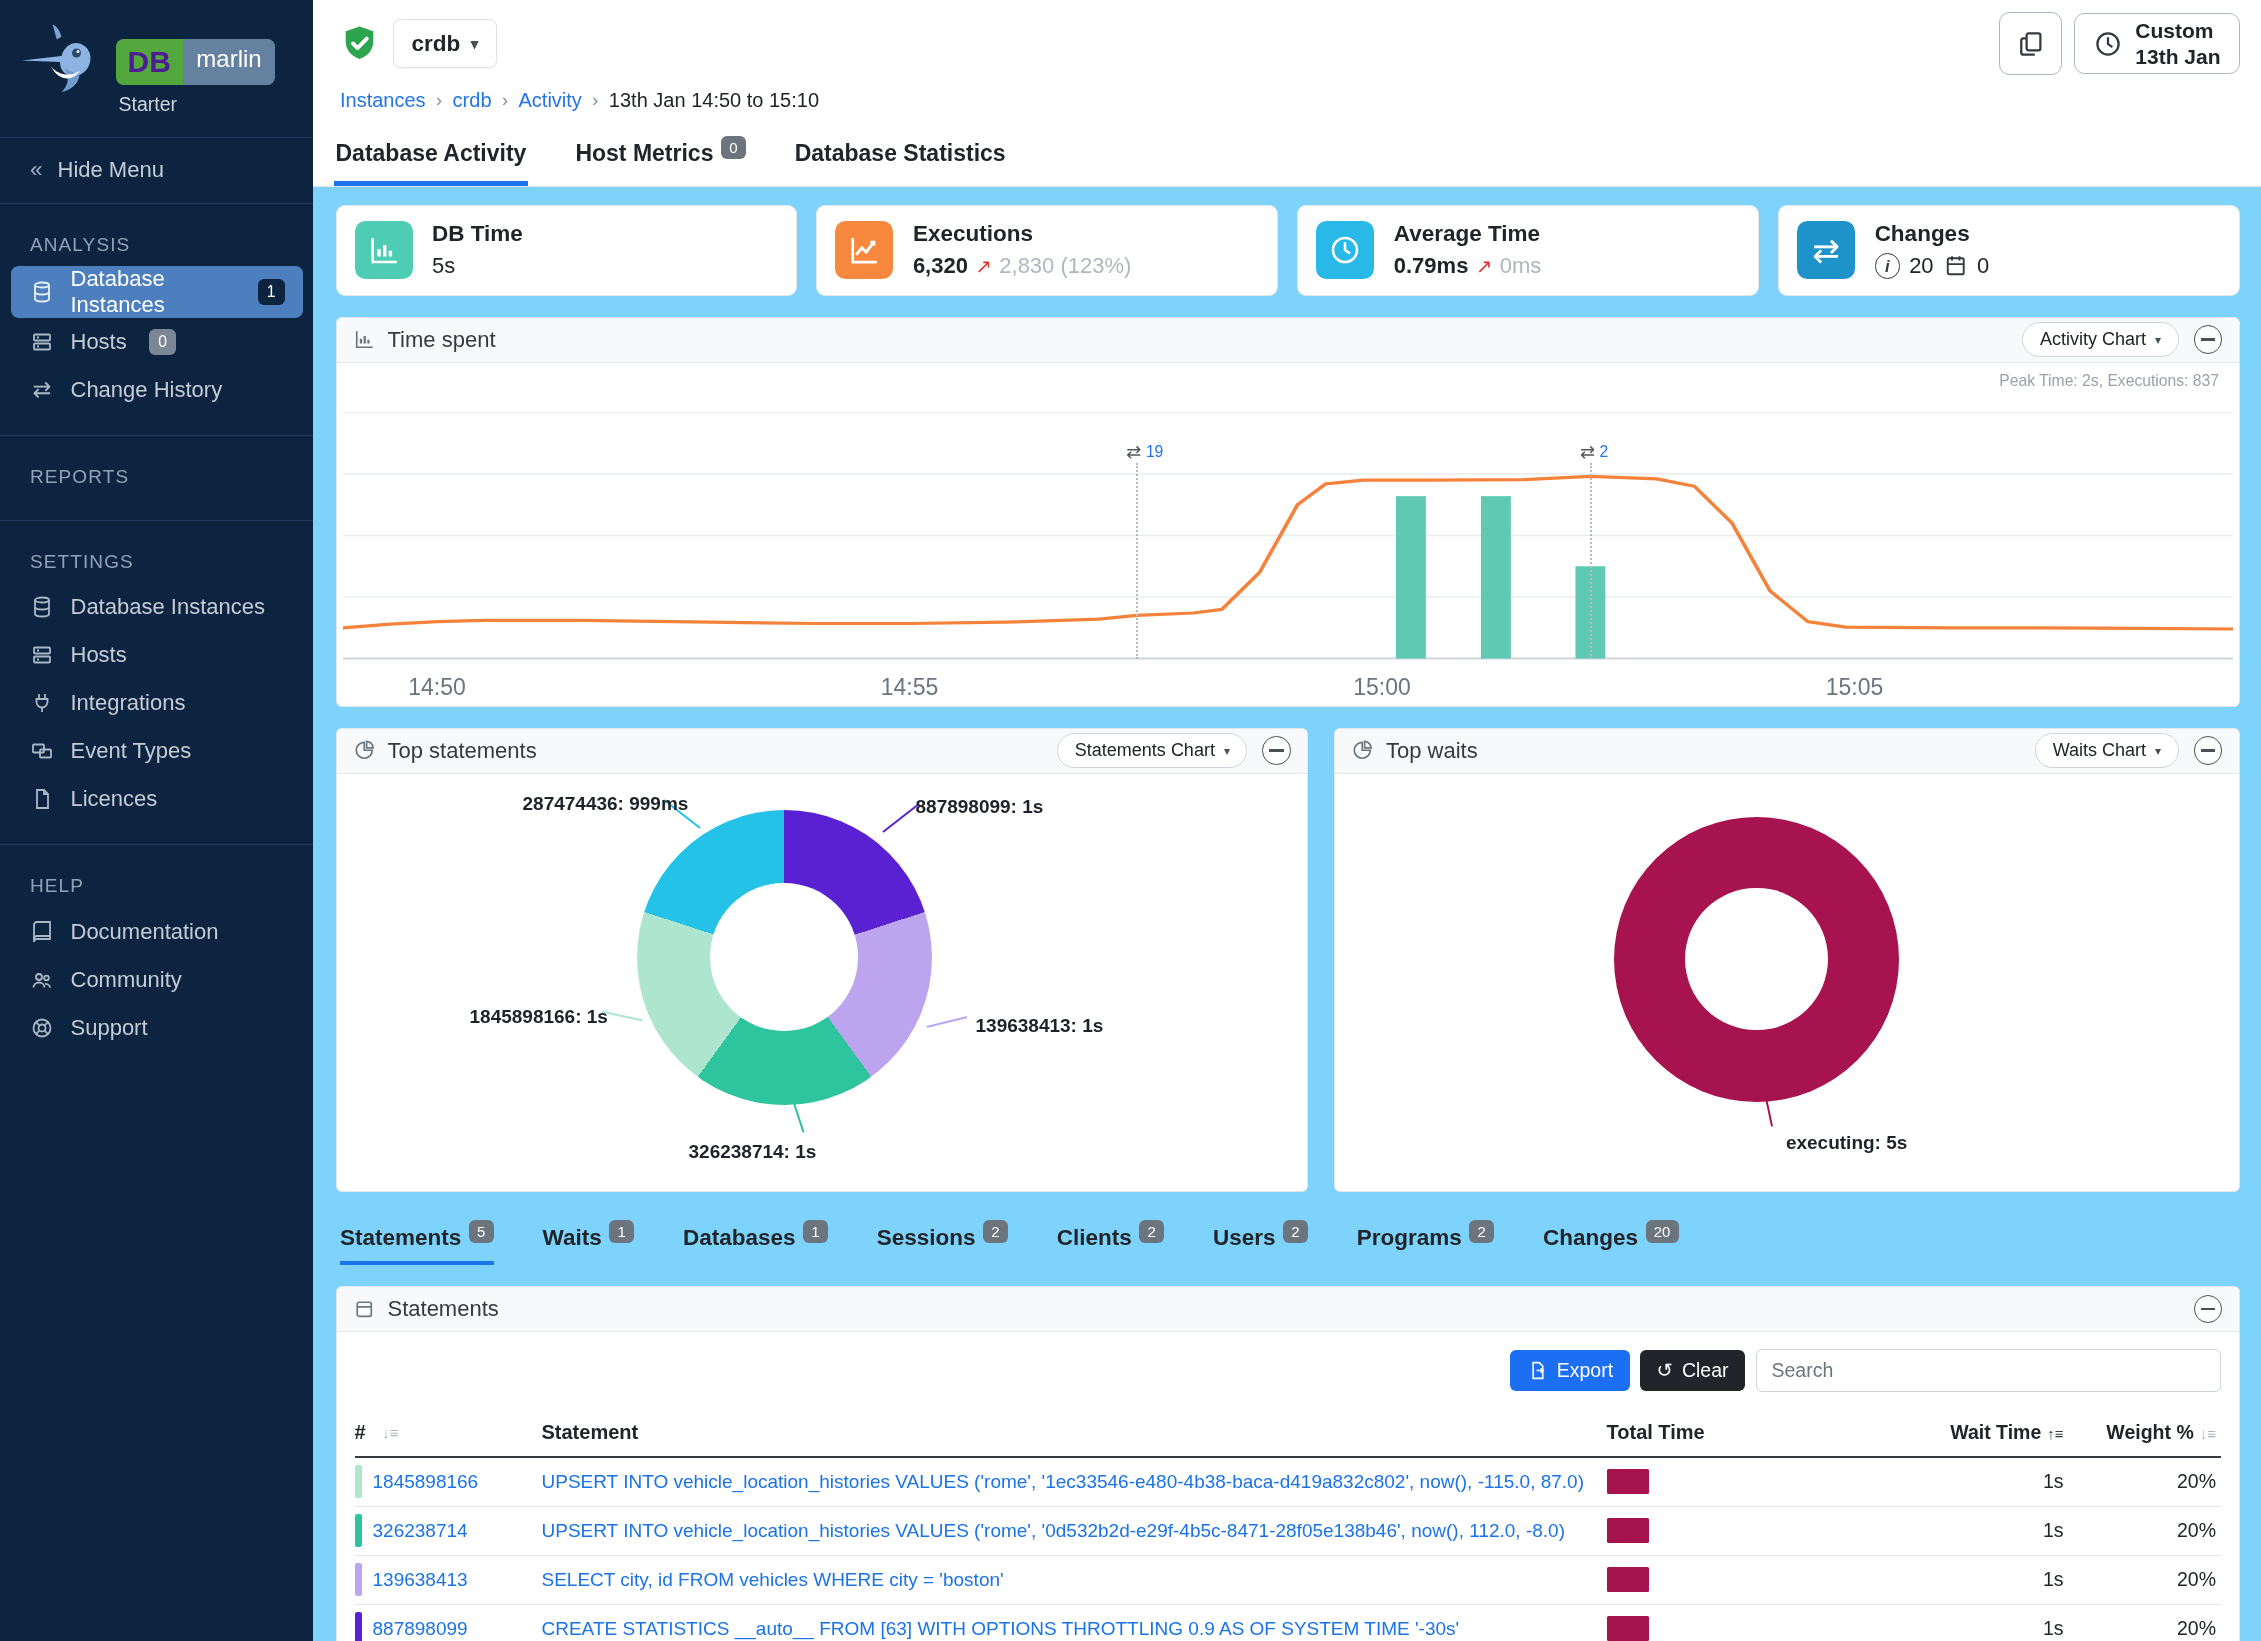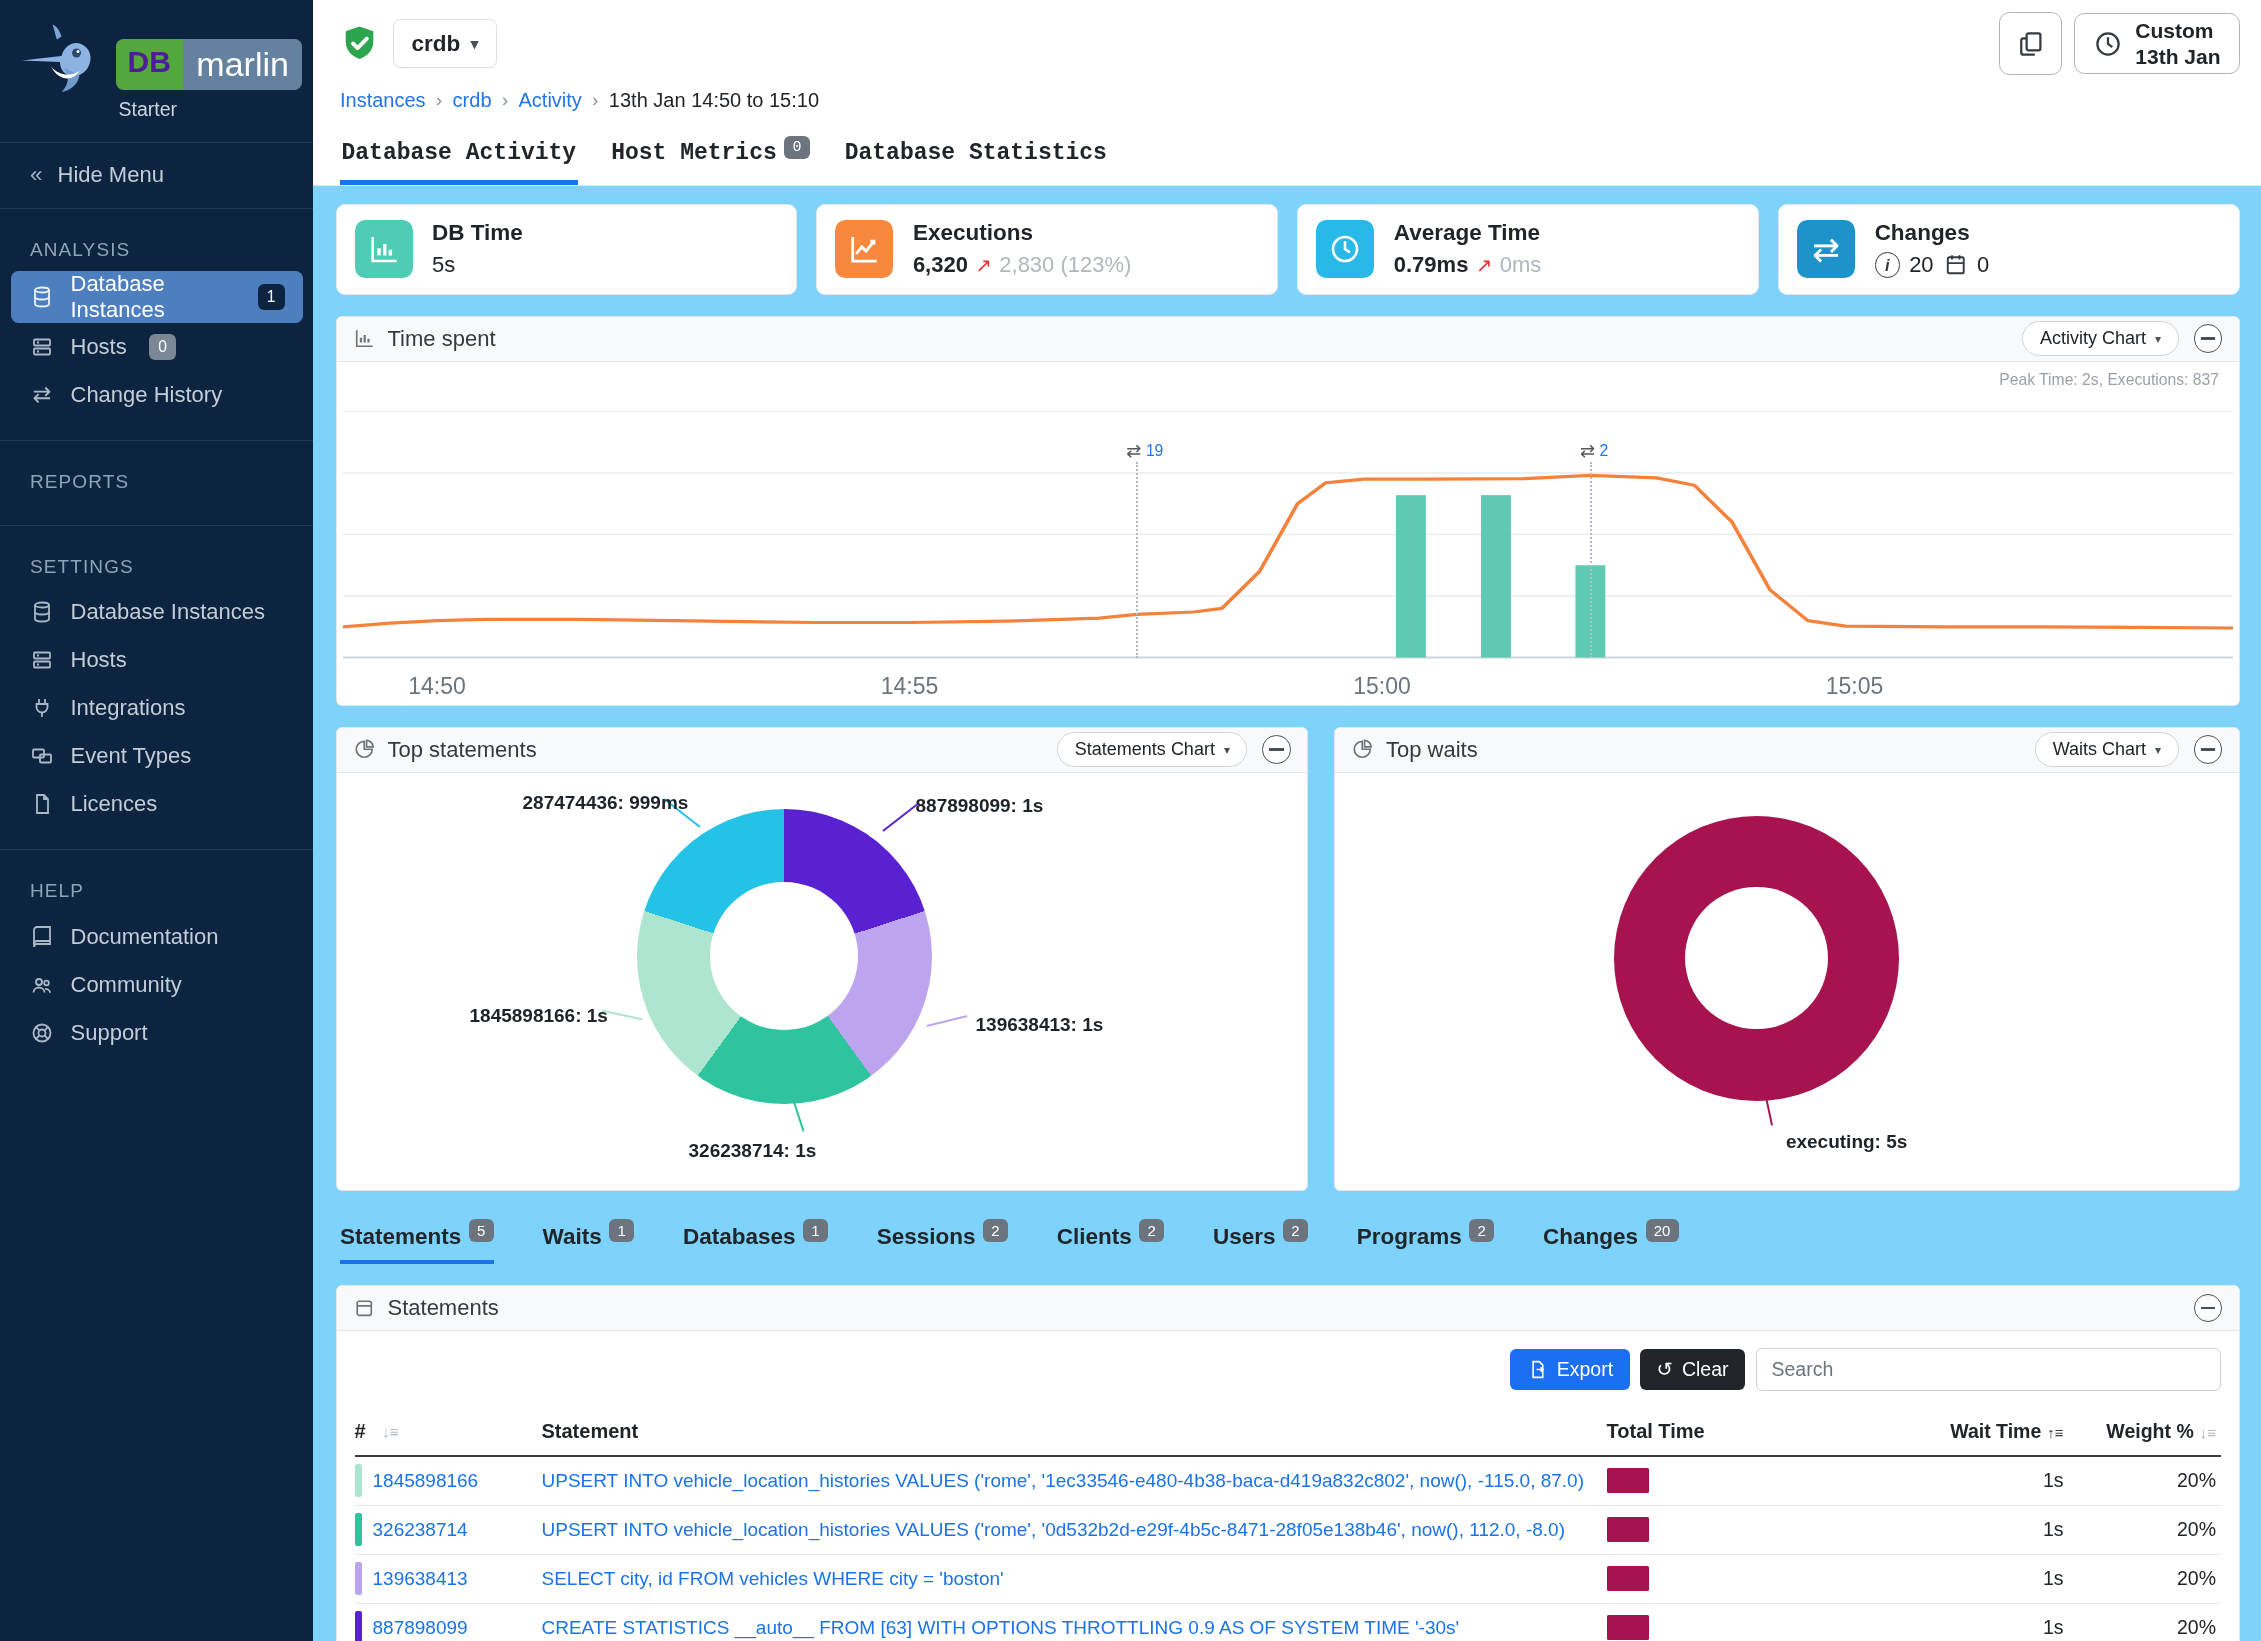--- a/index.html
+++ b/index.html
@@ -7,21 +7,21 @@
   body { font-family:"Liberation Sans", sans-serif; background:#eef1f4; color:#212529; }
   .app { display:flex; width:2261px; height:1642px; }
 
   
   .sidebar { width:313px; min-width:313px; background:#0d2440; color:#c3ccd7; display:flex; flex-direction:column; }
   .brand { padding:22.5px 18px 7.5px 18px; display:flex; align-items:flex-start; gap:7.5px; }
   .fish { width:90px; height:75px; flex:0 0 auto; }
   .brand-badges { margin-top:16.5px; }
   .badge-row { display:flex; }
   .badge-db { background:#53a73c; color:#4c1d95; font-weight:bold; font-size:30px; padding:6px 12px; border-radius:7.5px 0 0 7.5px; }
-  .badge-marlin { background:#64819f; color:#fff; font-size:34px; padding:6px 13.5px; border-radius:0 7.5px 7.5px 0; }
+  .badge-marlin { background:#64819f; color:#fff; font-size:24px; padding:6px 13.5px; border-radius:0 7.5px 7.5px 0; }
   .edition { color:#cdd6df; font-size:19.5px; margin-top:7.5px; margin-left:3px; }
   .hide-menu { border-top:0.7px solid #1d3a5c; border-bottom:0.7px solid #1d3a5c; margin-top:13.5px; padding:19.5px 30px; font-size:22px; color:#c3ccd7; display:flex; align-items:center; gap:15px; cursor:pointer; }
   .hide-menu .chev { font-size:22.5px; color:#9fb0c2; }
   .nav-section { padding-top:22.5px; }
   .nav-section + .nav-section { border-top:0.7px solid #1d3a5c; margin-top:21px; }
   .nav-title { font-size:19px; letter-spacing:1.1px; color:#8fa3b8; padding:7.5px 30px 10.5px 30px; }
   .nav-item { display:flex; align-items:center; gap:16.5px; height:48px; padding:0 18px 0 30px; font-size:22px; color:#c3ccd7; cursor:pointer; }
   .nav-item svg, .nav-item .txt-ic { width:24px; height:24px; color:#aab8c6; flex:0 0 auto; }
   .nav-item .txt-ic { font-size:22.5px; line-height:24px; text-align:center; }
   .nav-item.active { background:#4d7fbe; color:#fff; border-radius:7.5px; margin:0 10.5px; padding-left:19.5px; height:52px; }
@@ -41,21 +41,21 @@
   .iconbtn { width:63px; height:63px; border:0.7px solid #adb5bd; border-radius:10.5px; background:#fff; display:flex; align-items:center; justify-content:center; cursor:pointer; }
   .iconbtn svg { width:30px; height:30px; color:#343a40; }
   .custom-btn { margin-left:12px; border:0.7px solid #adb5bd; border-radius:10.5px; background:#fff; display:flex; align-items:center; gap:12px; padding:7.5px 18px; height:61px; cursor:pointer; }
   .custom-btn svg { width:30px; height:30px; color:#343a40; }
   .custom-txt { text-align:left; font-weight:bold; font-size:21px; line-height:25.5px; color:#212529; }
   .breadcrumb { display:flex; align-items:center; gap:10.5px; padding:10.5px 27px 13.5px 27px; font-size:20px; }
   .crumb { color:#2174ea; cursor:pointer; }
   .crumb-sep { color:#868e96; font-size:18px; }
   .crumb.current { color:#212529; cursor:default; }
 
-  .tabs { display:flex; gap:32px; padding:0 27px; background:#fff; border-bottom:0.7px solid #e3e7ea;font-family:Liberation Mono, monospace; }
+  .tabs { display:flex; gap:46px; padding:0 21px; background:#fff; border-bottom:0.7px solid #e3e7ea; }
   .tab { font-size:23px; font-weight:bold; color:#212529; padding:15px 1.5px 13.5px 1.5px; border-bottom:5.2px solid transparent; cursor:pointer; display:flex; align-items:flex-start; gap:7.5px; }
   .tab.active { border-bottom-color:#1a73e8; }
   .tab-badge { background:#6c757d; color:#fff; font-size:15px; font-weight:normal; border-radius:6px; padding:3px 8.2px; margin-top:-4.5px; }
 
   .content { padding:18px 22.5px 0 22.5px; }
 
   
   .cards { display:grid; grid-template-columns:repeat(4,1fr); gap:19.5px; }
   .card { background:#fff; border:0.7px solid #e3e7ea; border-radius:9px; padding:13.5px 18px; display:flex; align-items:center; gap:19.5px; height:91px; }
   .card-ic { width:58px; height:58px; border-radius:10.5px; display:flex; align-items:center; justify-content:center; color:#fff; flex:0 0 auto; }

